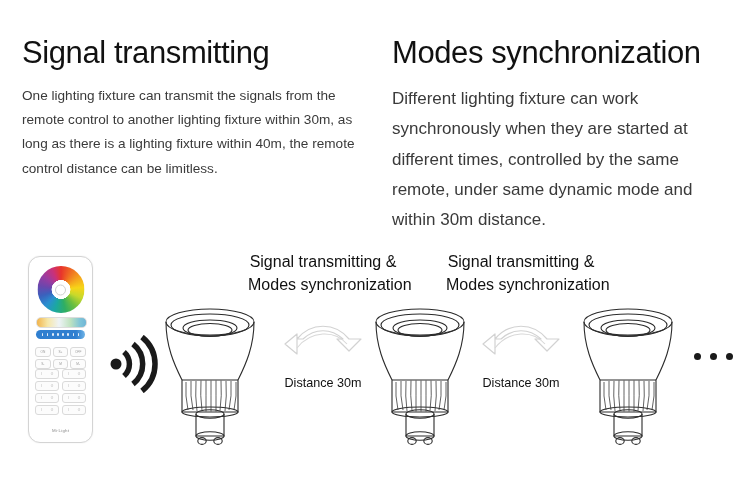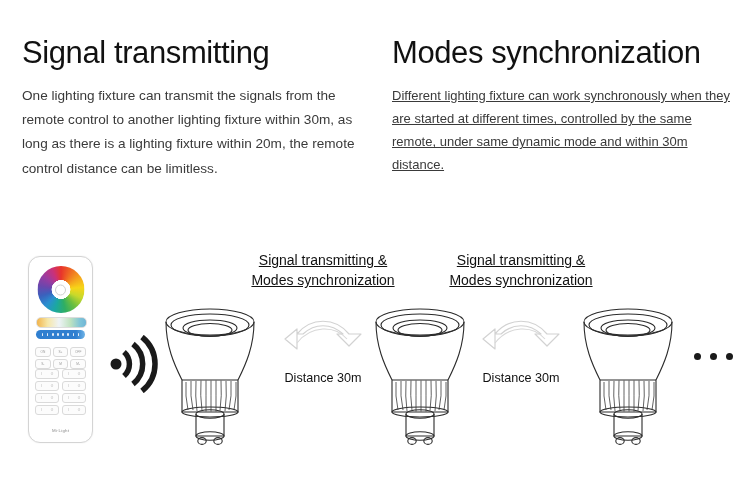--- a/index.html
+++ b/index.html
@@ -26,21 +26,21 @@
     margin:0 0 14px 0;
     color:#111;
     white-space:nowrap;
   }
   .body-copy{
     font-size:13.6px;
     line-height:1.78;
     color:#3a3a3a;
     margin:0;
   }
-  .col-right .body-copy{font-size:13px;text-decoration:underline;}
+  .col-right .body-copy{font-size:17px;}
 
   
   .diagram{position:absolute;left:0;top:240px;width:750px;height:230px;}
 
   
   .remote{
     position:absolute;left:28px;top:16px;
     width:63px;height:185px;
     border:1px solid #d4d4d4;
     border-radius:12px;
@@ -107,41 +107,41 @@
   .bulb{position:absolute;width:100px;height:145px;}
   .bulb-1{left:160px;top:62px;}
   .bulb-2{left:370px;top:62px;}
   .bulb-3{left:578px;top:62px;}
 
   
   .link{position:absolute;width:150px;text-align:center;}
   .link-1{left:248px;top:10px;}
   .link-2{left:446px;top:10px;}
   .link-title{
-    font-size:14px;line-height:1.45;color:#111;white-space:nowrap;text-decoration:underline;
+    font-size:16px;line-height:1.45;color:#111;white-space:nowrap;
   }
   .link-arrow{margin-top:22px;height:46px;}
   .link-dist{
     margin-top:12px;font-size:12.6px;color:#111;white-space:nowrap;
   }
 
   .ellipsis{
     position:absolute;left:694px;top:113px;
     display:flex;gap:9px;align-items:center;
   }
   .ellipsis span{width:7px;height:7px;border-radius:50%;background:#1a1a1a;display:block;}
 </style>
 </head>
 <body>
 
 <div class="page">
 
   <div class="col col-left">
     <h1 class="heading">Signal transmitting</h1>
-    <p class="body-copy">One lighting fixture can transmit the signals from the remote control to another lighting fixture within 30m, as long as there is a lighting fixture within 20m, the remote control distance can be limitless.</p>
+    <p class="body-copy">One lighting fixture can transmit the signals from the remote control to another lighting fixture within 30m, as long as there is a lighting fixture within 40m, the remote control distance can be limitless.</p>
   </div>
 
   <div class="col col-right">
     <h1 class="heading">Modes synchronization</h1>
     <p class="body-copy">Different lighting fixture can work synchronously when they are started at different times, controlled by the same remote, under same dynamic mode and within 30m distance.</p>
   </div>
 
   <div class="diagram">
 
     <div class="remote">

